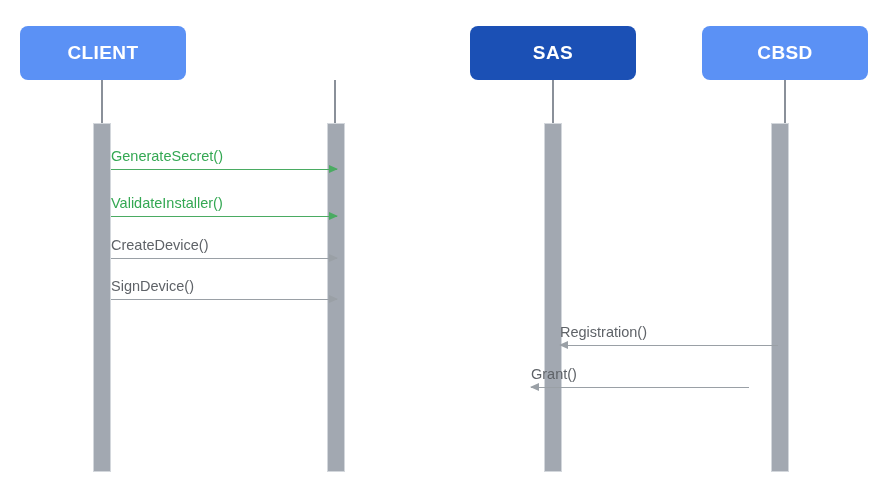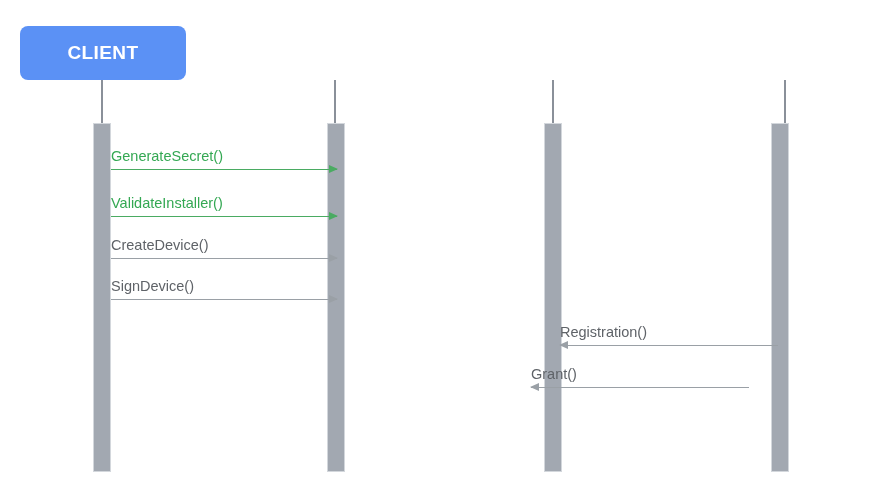--- a/index.html
+++ b/index.html
@@ -103,20 +103,26 @@
     <div class="lifeline-stem" style="left: 334px; top: 80px; height: 45px; background: rgb(138, 144, 153);"></div>
     <div class="lifeline-stem" style="left: 552px; top: 80px; height: 45px; background: rgb(138, 144, 153);"></div>
     <div class="lifeline-stem" style="left: 784px; top: 80px; height: 45px; background: rgb(138, 144, 153);"></div>
     <div class="activation-bar" style="left: 93px; top: 123px; height: 349px; background: rgb(162, 168, 177); border-color: rgb(211, 215, 220);"></div>
     <div class="activation-bar" style="left: 327px; top: 123px; height: 349px; background: rgb(162, 168, 177); border-color: rgb(211, 215, 220);"></div>
     <div class="activation-bar" style="left: 544px; top: 123px; height: 349px; background: rgb(162, 168, 177); border-color: rgb(211, 215, 220);"></div>
     <div class="activation-bar" style="left: 771px; top: 123px; height: 349px; background: rgb(162, 168, 177); border-color: rgb(211, 215, 220);"></div>
     <div class="participant-box" style="left: 20px; top: 26px; width: 166px; background: rgb(91, 145, 245);">
       <span class="participant-label">CLIENT</span>
     </div>
+    <div class="participant-box" style="left: 470px; top: 26px; width: 166px; background: rgb(27, 80, 181);">
+      <span class="participant-label">SAS</span>
+    </div>
+    <div class="participant-box" style="left: 702px; top: 26px; width: 166px; background: rgb(91, 145, 245);">
+      <span class="participant-label">CBSD</span>
+    </div>
     <div class="message" style="left: 111px; top: 169px; width: 226px;">
       <div class="message-line green"></div>
       <div class="arrow-head right green"></div>
       <div class="message-label green">GenerateSecret()</div>
     </div>
     <div class="message" style="left: 111px; top: 216px; width: 226px;">
       <div class="message-line green"></div>
       <div class="arrow-head right green"></div>
       <div class="message-label green">ValidateInstaller()</div>
     </div>

